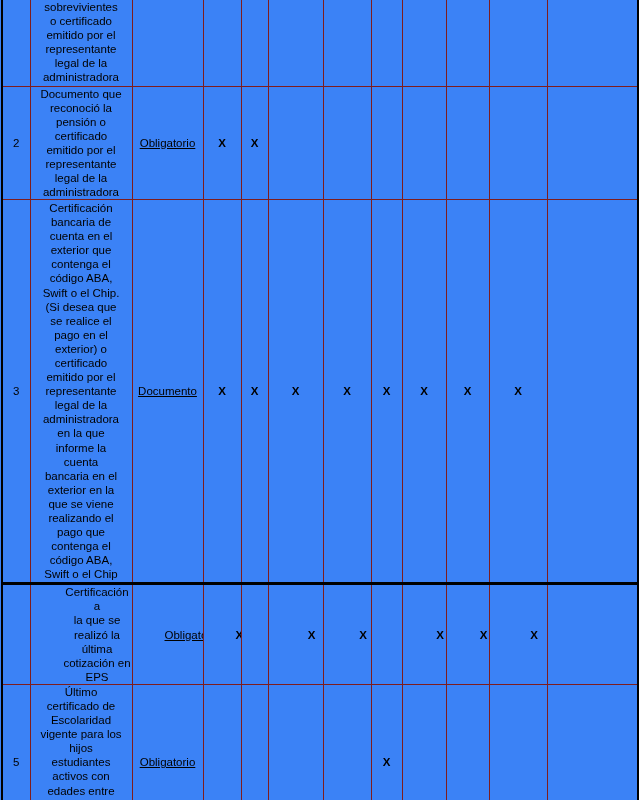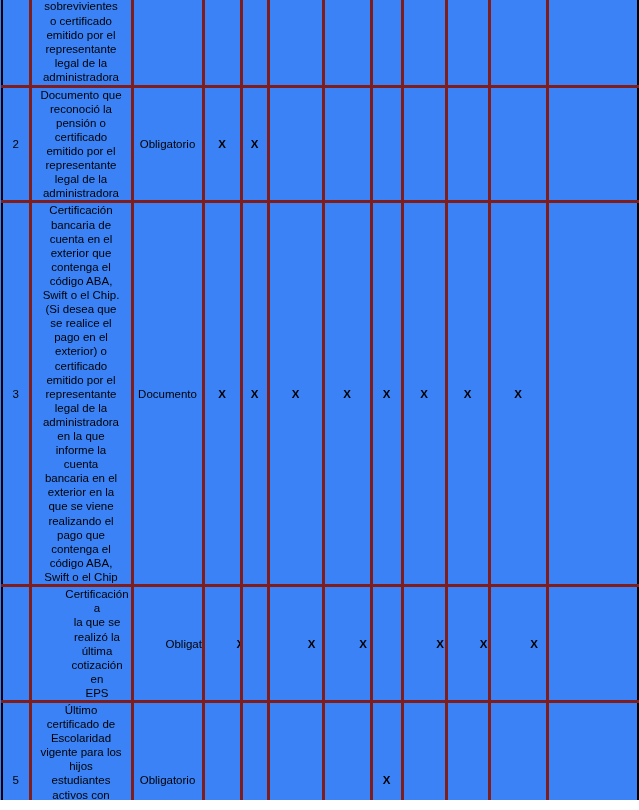--- a/index.html
+++ b/index.html
@@ -18,39 +18,39 @@
   }
   table.doc-table {
     position: absolute;
     left: 1px;
     top: -1px; 
     border-collapse: collapse;
     table-layout: fixed;
     width: 636px;
   }
   table.doc-table td {
-    border: 3px solid #7f1d1d;
+    border: 1px solid #7f1d1d;
     padding: 0;
     text-align: center;
     vertical-align: middle;
     font-size: 11.5px;
     line-height: 14.1px;
     overflow: hidden;
   }
   
   table.doc-table td:first-child   { border-left: 2px solid #000; }
   table.doc-table td:last-child    { border-right: 2px solid #000; }
   tr.last-row td                   { border-bottom: 3px solid #000; }
   
   tr.thick-top td                  { border-top: 3px solid #000; padding-left: 32px; }
 
   td.desc { white-space: pre-line; }
   td.mark { font-weight: bold; font-size: 11.5px; }
   td.num  { font-size: 12px; }
-  td.req  { font-size: 11.5px; }
+  td.req  { font-size: 11.5px; text-decoration: underline; }
 </style>
 </head>
 <body>
 
 <div class="page">
   <table class="doc-table">
     <colgroup>
       <col style="width:28px">
         <col style="width:102px">
         <col style="width:71px">

